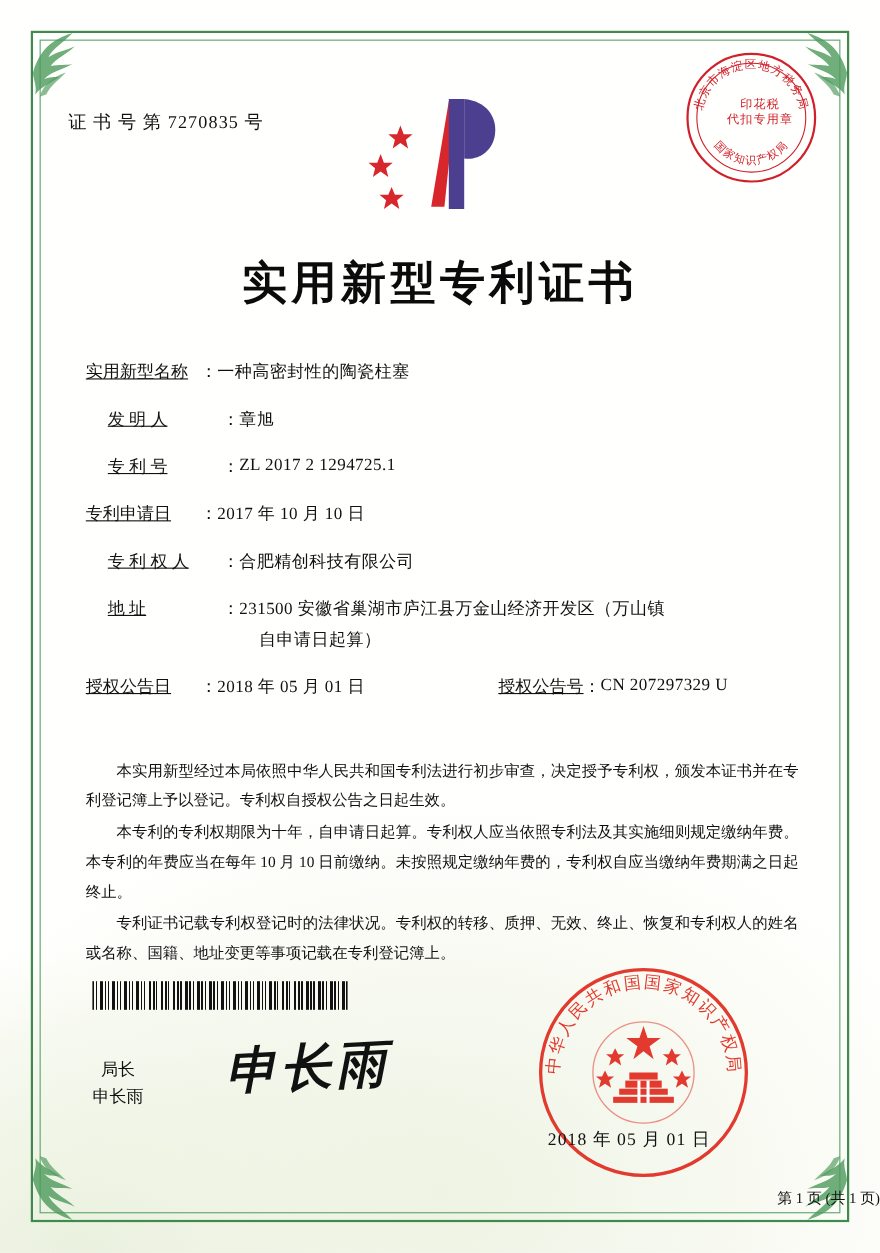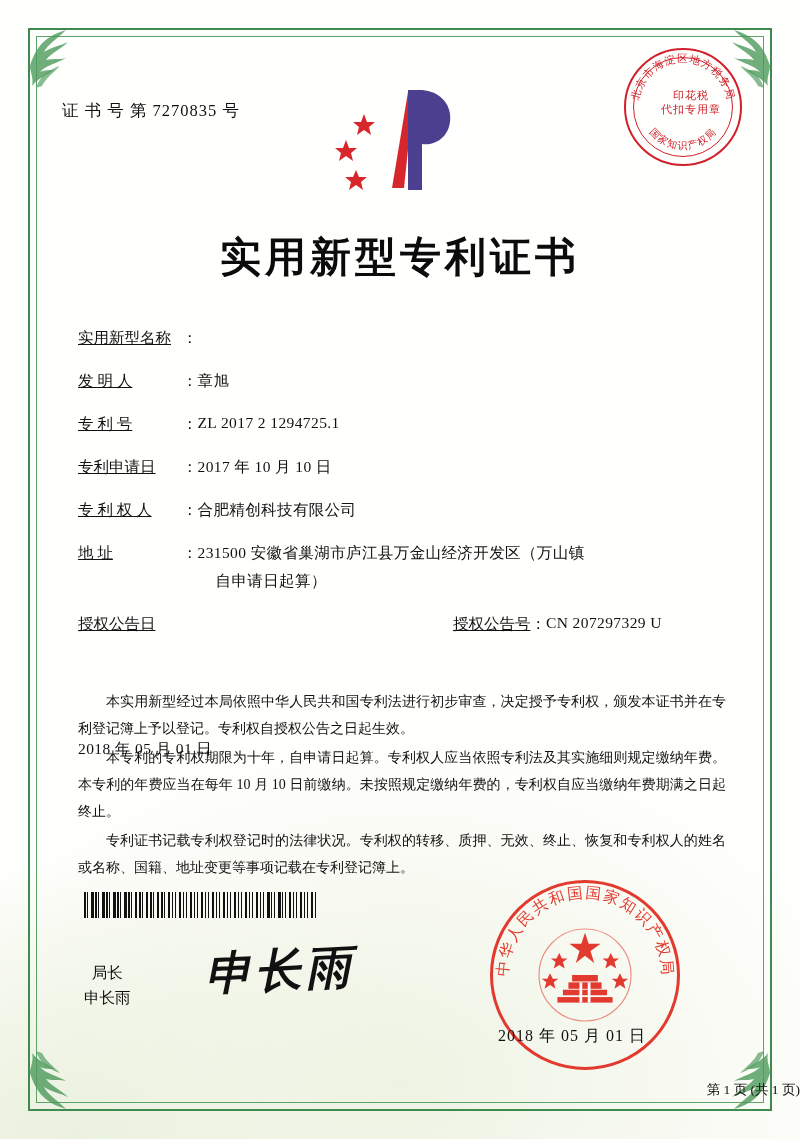--- a/index.html
+++ b/index.html
@@ -128,20 +128,21 @@
   .field-label {
     width: 104px;
     flex: 0 0 104px;
     letter-spacing: 0px;
     white-space: nowrap;
     text-decoration: underline;
   }
   .field-label.spread {
     display: flex;
     justify-content: space-between;
+    margin-left: 20px;
   }
   .field-colon {
     flex: 0 0 12px;
     text-align: center;
   }
   .field-value {
     flex: 1;
     letter-spacing: .4px;
   }
   .field-value .line2 {
@@ -151,21 +152,21 @@
   }
   .row-double {
     display: flex;
     align-items: flex-start;
     margin-bottom: 6px;
   }
   .half {
     display: flex;
     align-items: flex-start;
   }
-  .half.left { width: 375px; flex-direction: column; }
+  .half.left { width: 375px; }
   .half .field-label { width: 104px; flex: 0 0 104px; }
 
   .body-text {
     position: absolute;
     left: 78px;
     top: 688px;
     width: 648px;
     font-size: 14px;
     line-height: 27px;
     color: #111;
@@ -312,20 +313,21 @@
     </div>
   </div>
 
   <div class="title">实用新型专利证书</div>
 
   <div class="fields">
 
     <div class="field-row">
       <div class="field-label">实用新型名称</div>
       <div class="field-colon">：</div>
+      <div class="field-value">一种高密封性的陶瓷柱塞</div>
     </div>
 
     <div class="field-row">
       <div class="field-label spread">发 明 人</div>
       <div class="field-colon">：</div>
       <div class="field-value">章旭</div>
     </div>
 
     <div class="field-row">
       <div class="field-label spread">专 利 号</div>

